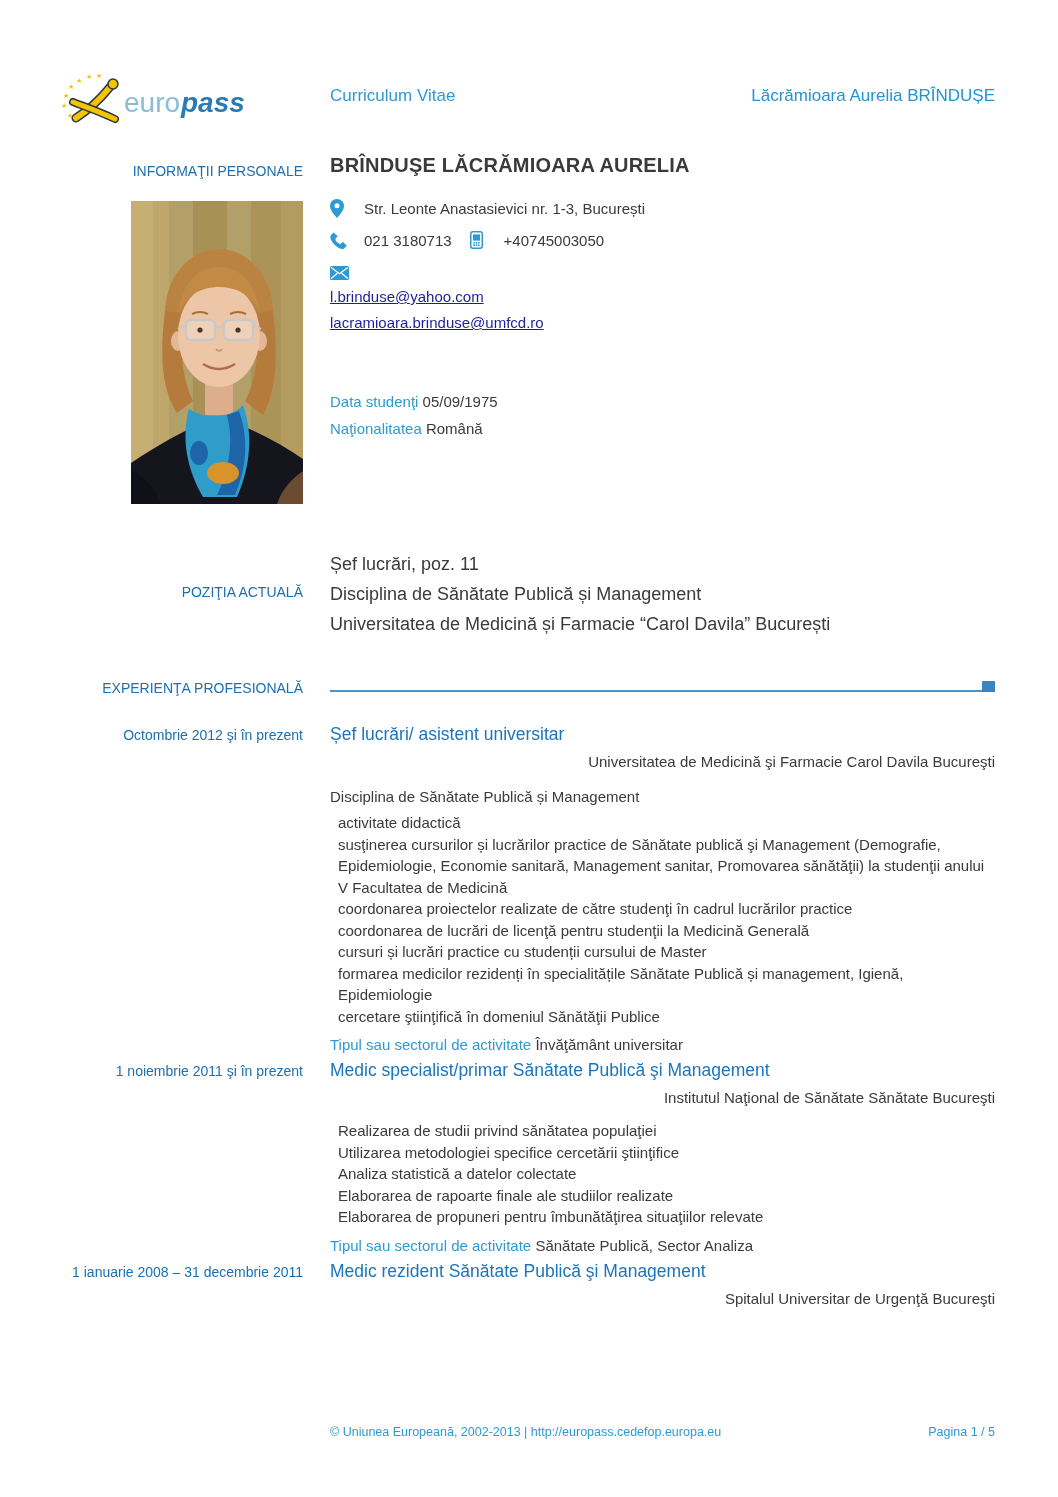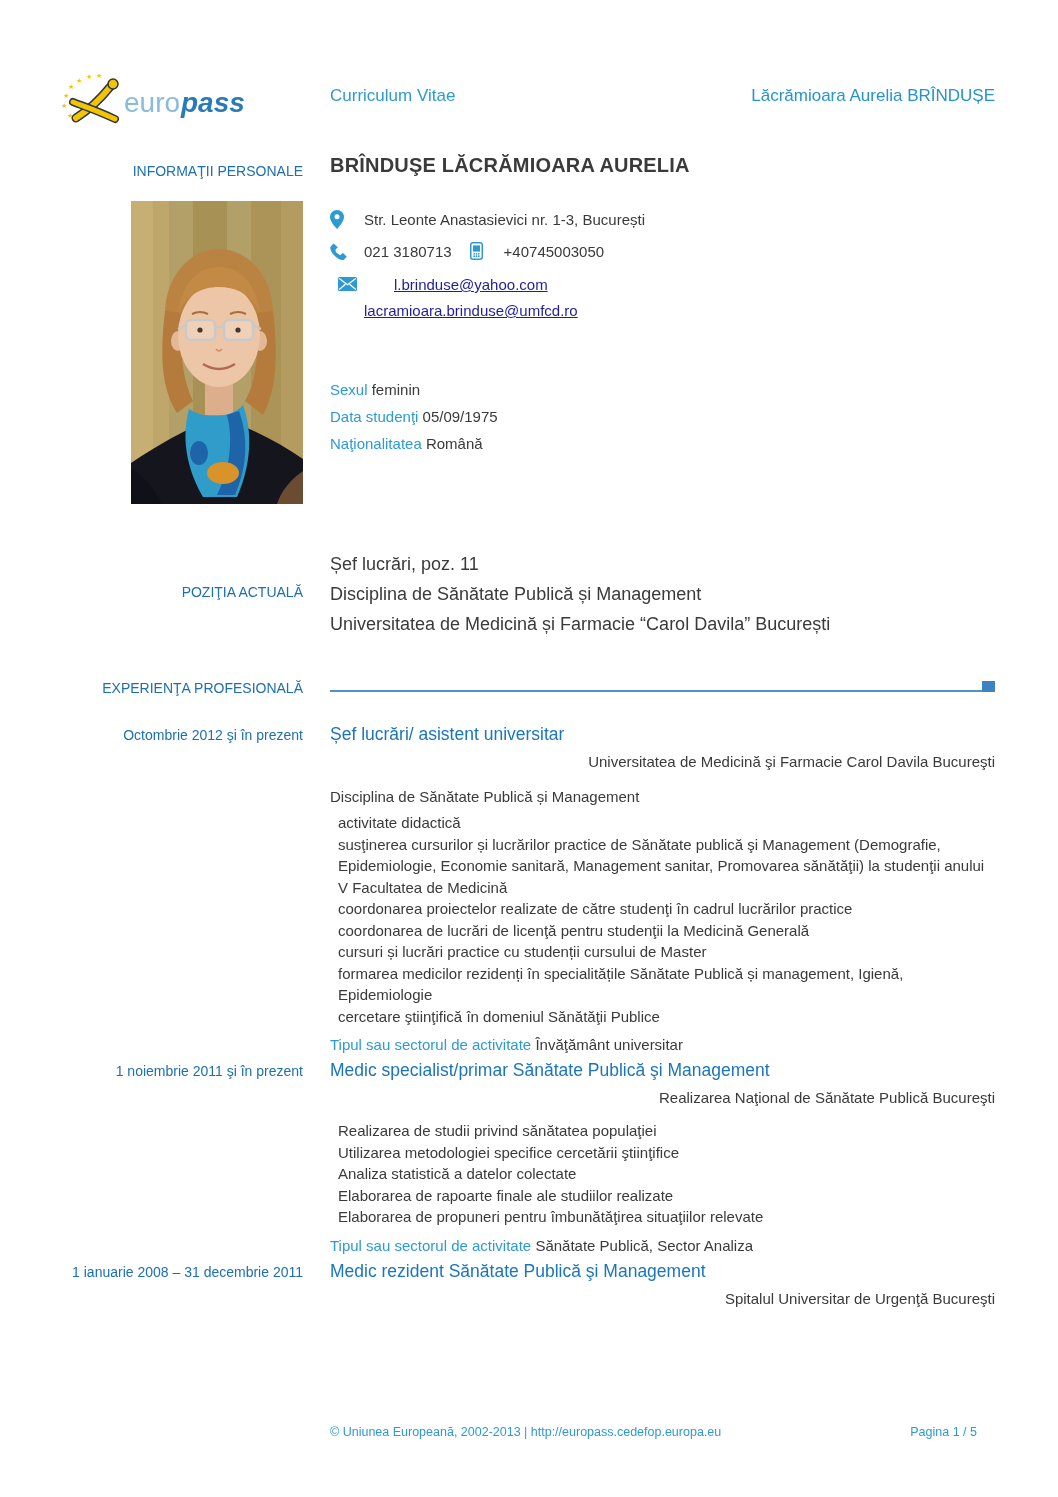--- a/index.html
+++ b/index.html
@@ -25,25 +25,25 @@
   .owner-name { margin-left:auto; font-size:17px; color:#2593cf; padding-top:12px; white-space:nowrap; }
 
   
   .section-label { font-size:14px; color:#1d6fb0; line-height:18px; }
   .date-label { font-size:14px; color:#1d6fb0; line-height:18px; }
 
   
   .personal { margin-top:24px; }
   .photo { display:block; margin-left:auto; margin-top:21px; width:172px; height:303px; }
   .name-title { font-size:20px; font-weight:bold; color:#3a3a3a; letter-spacing:.2px; }
-  .contacts { margin-top:31px;text-align:center; }
+  .contacts { margin-top:20px; }
   .contact-line { display:flex; align-items:center; margin-bottom:10px; min-height:22px; }
   .contact-line .cicon { width:34px; flex-shrink:0; display:flex; align-items:center; }
   .contact-text { font-size:15px; color:#3a3a3a; }
-  .emails { display:flex; align-items:flex-start; margin-top:4px; }
+  .emails { display:flex; align-items:flex-start; margin-top:4px;flex-direction:column; }
   .emails .cicon { width:34px; flex-shrink:0; padding-top:5px; }
   .email-link { display:inline-block; font-size:15px; color:#1f1e99; text-decoration:underline; line-height:26px; cursor:pointer; }
   .demo-lines { margin-top:52px; }
   .demo-line { font-size:15px; line-height:27px; }
   .demo-key { color:#2e9ad2; }
   .demo-val { color:#3a3a3a; }
 
   
   .current-pos { margin-top:45px; }
   .current-pos .col-label { padding-top:34px; }
@@ -64,21 +64,21 @@
   .department { font-size:15px; color:#3a3a3a; margin-top:15px; line-height:20px; }
   .bullets { margin-top:5px; padding-left:8px; }
   .bullets-tight { margin-top:12px; }
   .bullet { font-size:15px; line-height:21.5px; color:#3a3a3a; }
   .sector-line { margin-top:8px; margin-bottom:4px; font-size:15px; line-height:20px; }
   .sector-key { color:#2e9ad2; }
   .sector-val { color:#3a3a3a; }
 
   
   .footer {
-    position:absolute; left:330px; right:81px; top:1425px;
+    position:absolute; left:330px; right:63px; top:1425px;
     display:flex; justify-content:space-between;
     font-size:12.5px; color:#2e9ad2;
   }
 </style>
 </head>
 <body>
 
 <div class="page">
   <div class="content">
 
@@ -185,24 +185,20 @@
                 </svg>
             </span>
             <span>
               <a class="email-link">l.brinduse@yahoo.com</a><br>
               <a class="email-link">lacramioara.brinduse@umfcd.ro</a>
             </span>
           </div>
         </div>
         <div class="demo-lines">
           <div class="demo-line">
-            <span class="demo-key">Sexul</span>
-            <span class="demo-val">feminin</span>
-          </div>
-          <div class="demo-line">
             <span class="demo-key">Data studenţi</span>
             <span class="demo-val">05/09/1975</span>
           </div>
           <div class="demo-line">
             <span class="demo-key">Naţionalitatea</span>
             <span class="demo-val">Română</span>
           </div>
         </div>
       </div>
     </div>
@@ -251,21 +247,21 @@
         </div>
       </div>
     </div>
 
     <div class="row entry">
       <div class="col-label">
         <div class="date-label">1 noiembrie 2011 şi în prezent</div>
       </div>
       <div class="col-main">
         <div class="job-title">Medic specialist/primar Sănătate Publică şi Management</div>
-        <div class="employer">Realizarea Naţional de Sănătate Publică Bucureşti</div>
+        <div class="employer">Institutul Naţional de Sănătate Sănătate Bucureşti</div>
         <div class="bullets bullets-tight">
           <div class="bullet">Realizarea de studii privind sănătatea populaţiei</div>
           <div class="bullet">Utilizarea metodologiei specifice cercetării ştiinţifice</div>
           <div class="bullet">Analiza statistică a datelor colectate</div>
           <div class="bullet">Elaborarea de rapoarte finale ale studiilor realizate</div>
           <div class="bullet">Elaborarea de propuneri pentru îmbunătăţirea situaţiilor relevate</div>
         </div>
         <div class="sector-line">
           <span class="sector-key">Tipul sau sectorul de activitate</span>
           <span class="sector-val">Sănătate Publică, Sector Analiza</span>

